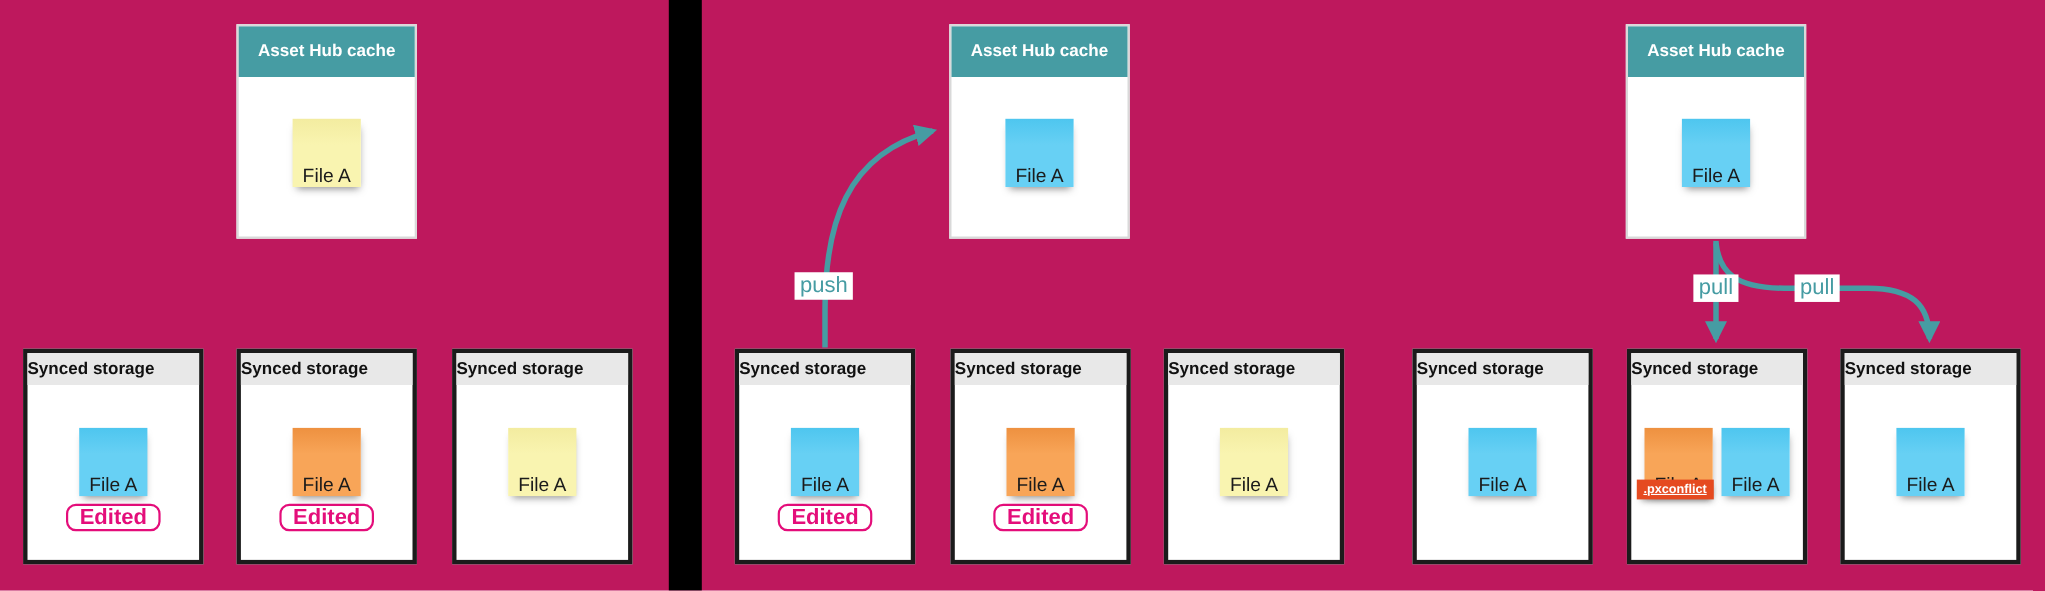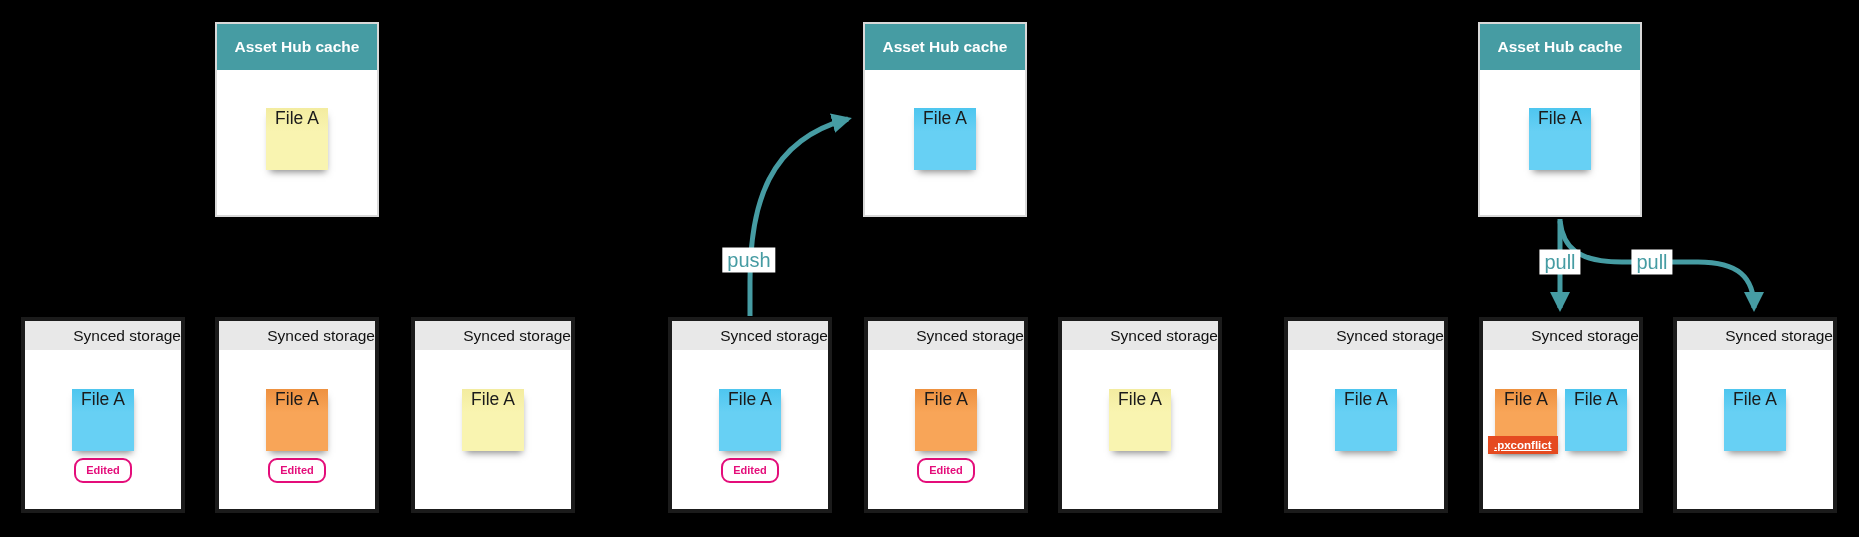--- a/index.html
+++ b/index.html
@@ -1,19 +1,19 @@
 <!DOCTYPE html>
 <html><head>
 <meta charset="utf-8">
 <style>
   html,body{margin:0;padding:0;background:#ffffff;}
   #canvas{
     position:relative;
     width:1859px;height:537px;
-    background:#000000;
+    background:#be185d;
     font-family:"Liberation Sans","DejaVu Sans",sans-serif;
     overflow:hidden;
   }
   .divider{position:absolute;top:0;width:30px;height:537px;}
   
   .cache-box{
     position:absolute;top:22px;width:164px;height:195px;
     background:#ffffff;border:2px solid #d9d9d9;box-sizing:border-box;
   }
   .cache-header{
@@ -23,38 +23,38 @@
   .cache-body{
     height:calc(100% - 46px);display:flex;flex-direction:column;align-items:center;
     padding-top:38px;box-sizing:border-box;
   }
   
   .storage-box{
     position:absolute;top:317px;width:164px;height:196px;
     background:#ffffff;border:4px solid #1b1b1b;box-sizing:border-box;
   }
   .storage-header{
-    height:29px;display:flex;align-items:center;justify-content:flex-end;
-    font-weight:normal;font-size:15.5px;color:#111111;
+    height:29px;display:flex;align-items:center;justify-content:flex-start;
+    font-weight:bold;font-size:15.5px;color:#111111;
   }
   .storage-body{
     height:calc(100% - 29px);display:flex;flex-direction:column;align-items:center;
     padding-top:39px;box-sizing:border-box;
   }
   .sticky-row{display:flex;gap:8px;}
   .sticky{
     position:relative;width:62px;height:62px;flex:0 0 auto;
-    display:flex;align-items:flex-start;justify-content:center;
+    display:flex;align-items:flex-end;justify-content:center;
     font-size:17.5px;color:#1b1b1b;
     box-shadow:1px 5px 7px -3px rgba(40,40,40,.55);
   }
   .badge{
     margin-top:7px;background:#ffffff;
     border-radius:9px;padding:0 10px;line-height:21px;
-    font-weight:bold;font-size:11px;border-style:solid;border-width:2.5px;
+    font-weight:bold;font-size:20px;border-style:solid;border-width:2.5px;
   }
   .conflict{
     position:absolute;left:-7px;top:47px;z-index:3;
     color:#ffffff;font-weight:bold;font-size:11.5px;
     padding:3px 6px;white-space:nowrap;
     box-shadow:1px 4px 6px -3px rgba(40,40,40,.5);
   }
   #arrow-layer{position:absolute;left:0;top:0;z-index:1;pointer-events:none;}
   .arrow-label{
     position:absolute;z-index:2;transform:translate(-50%,-50%);

